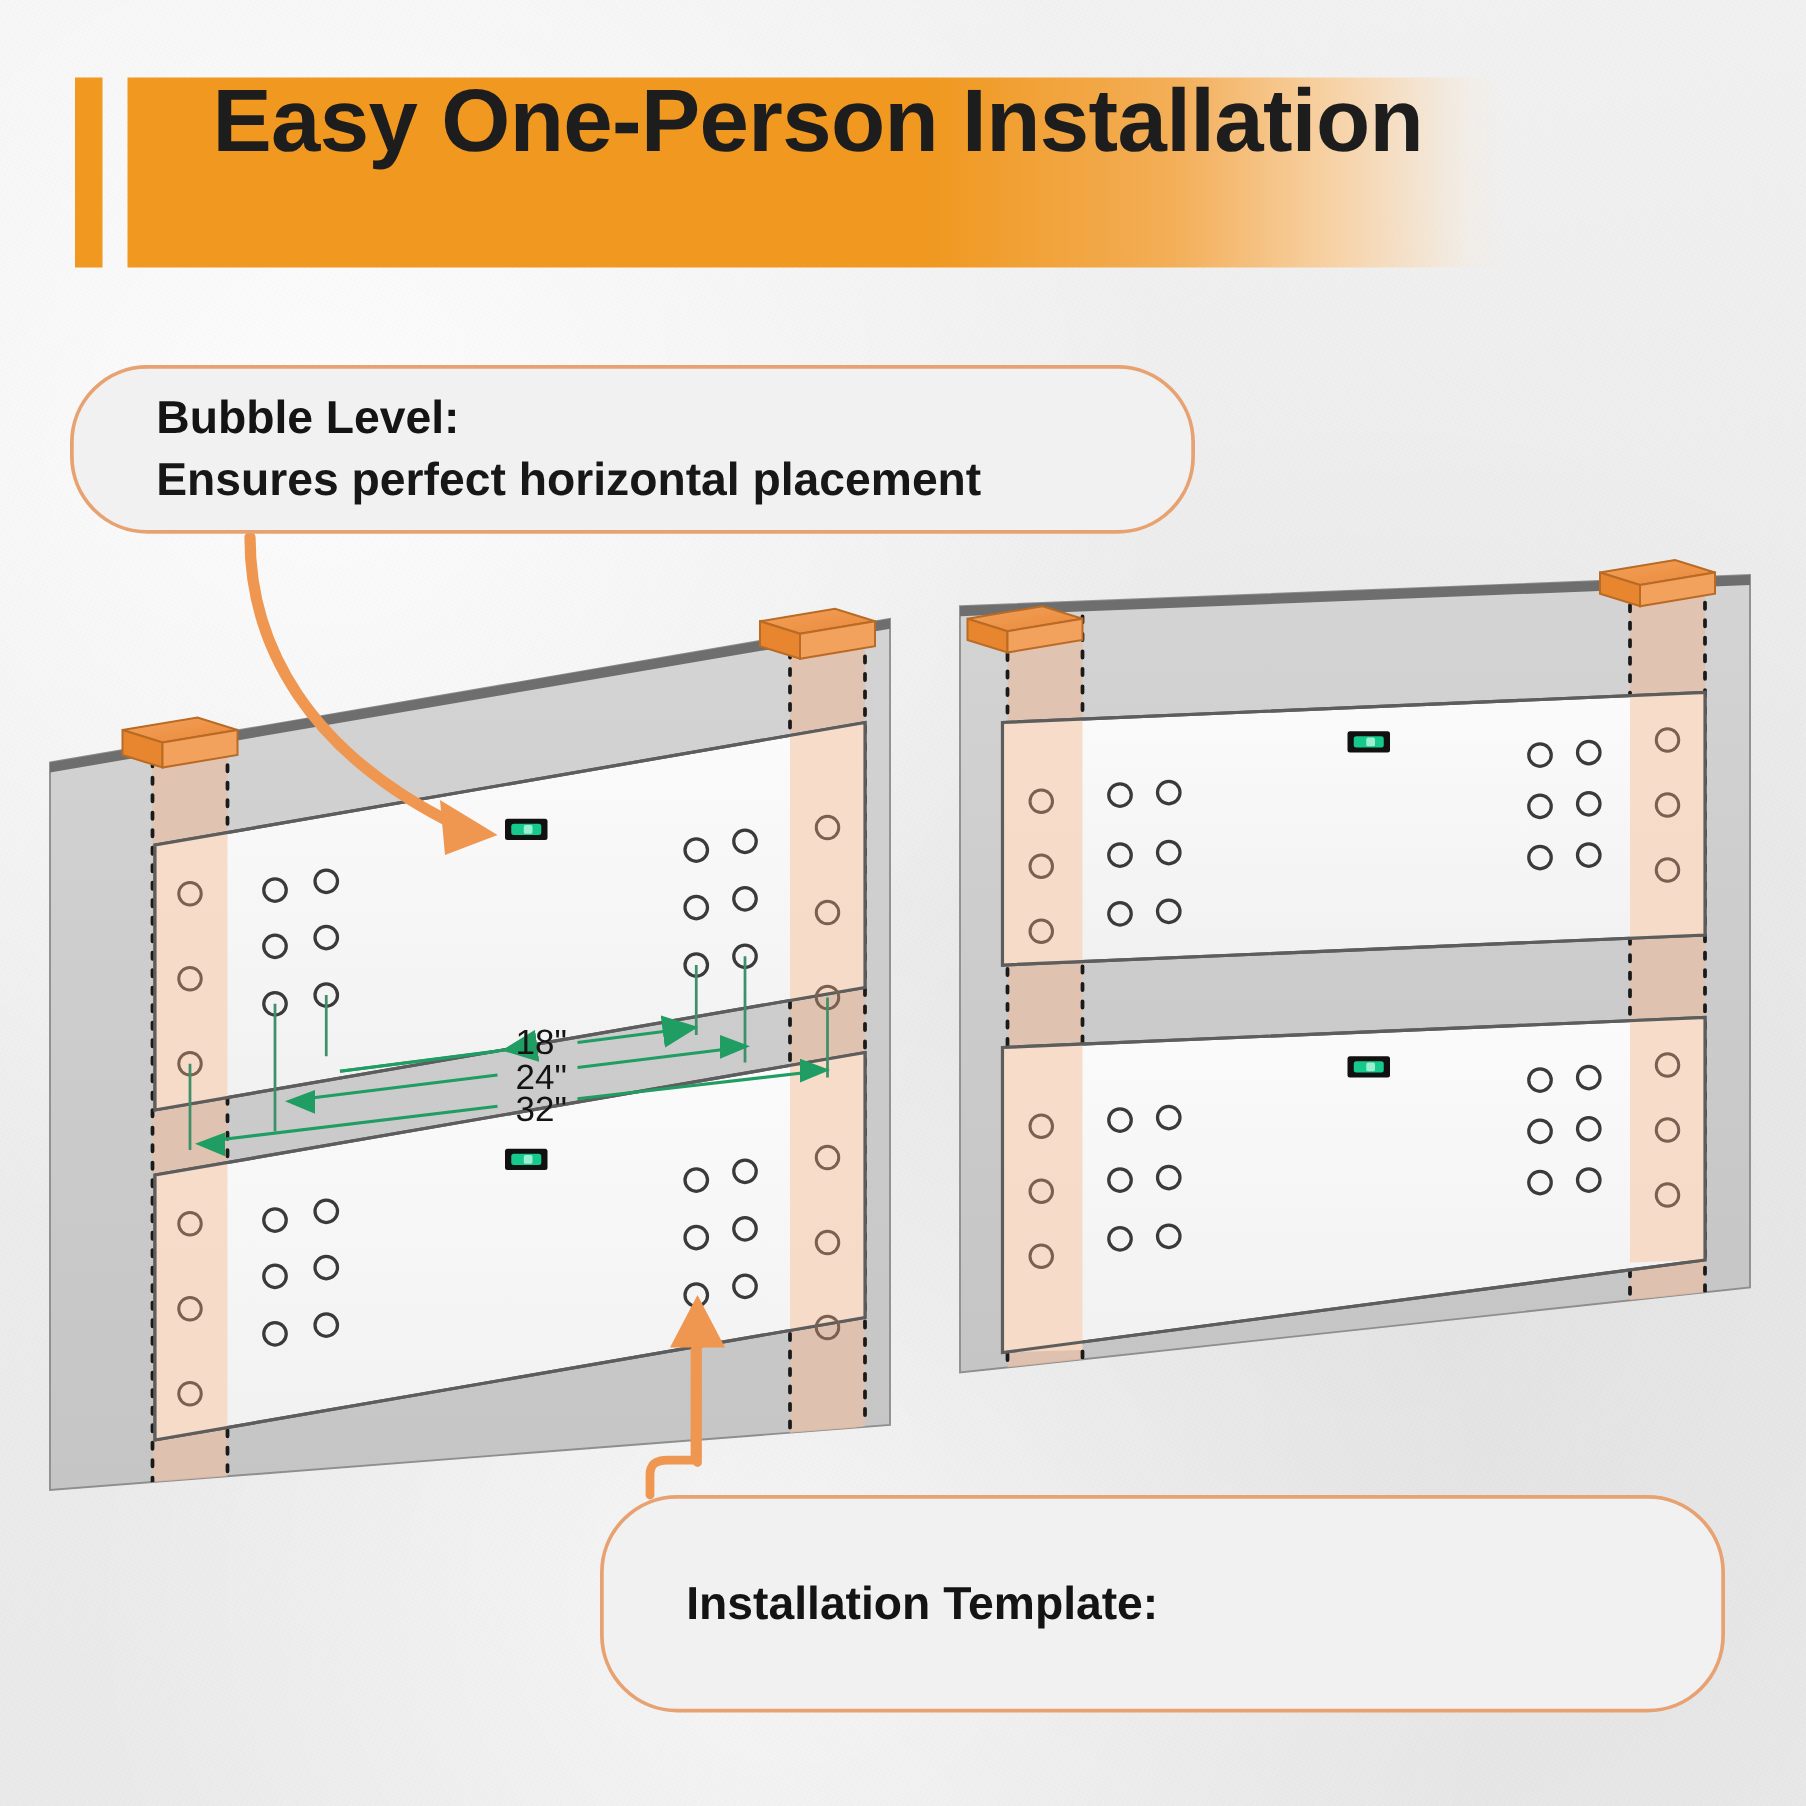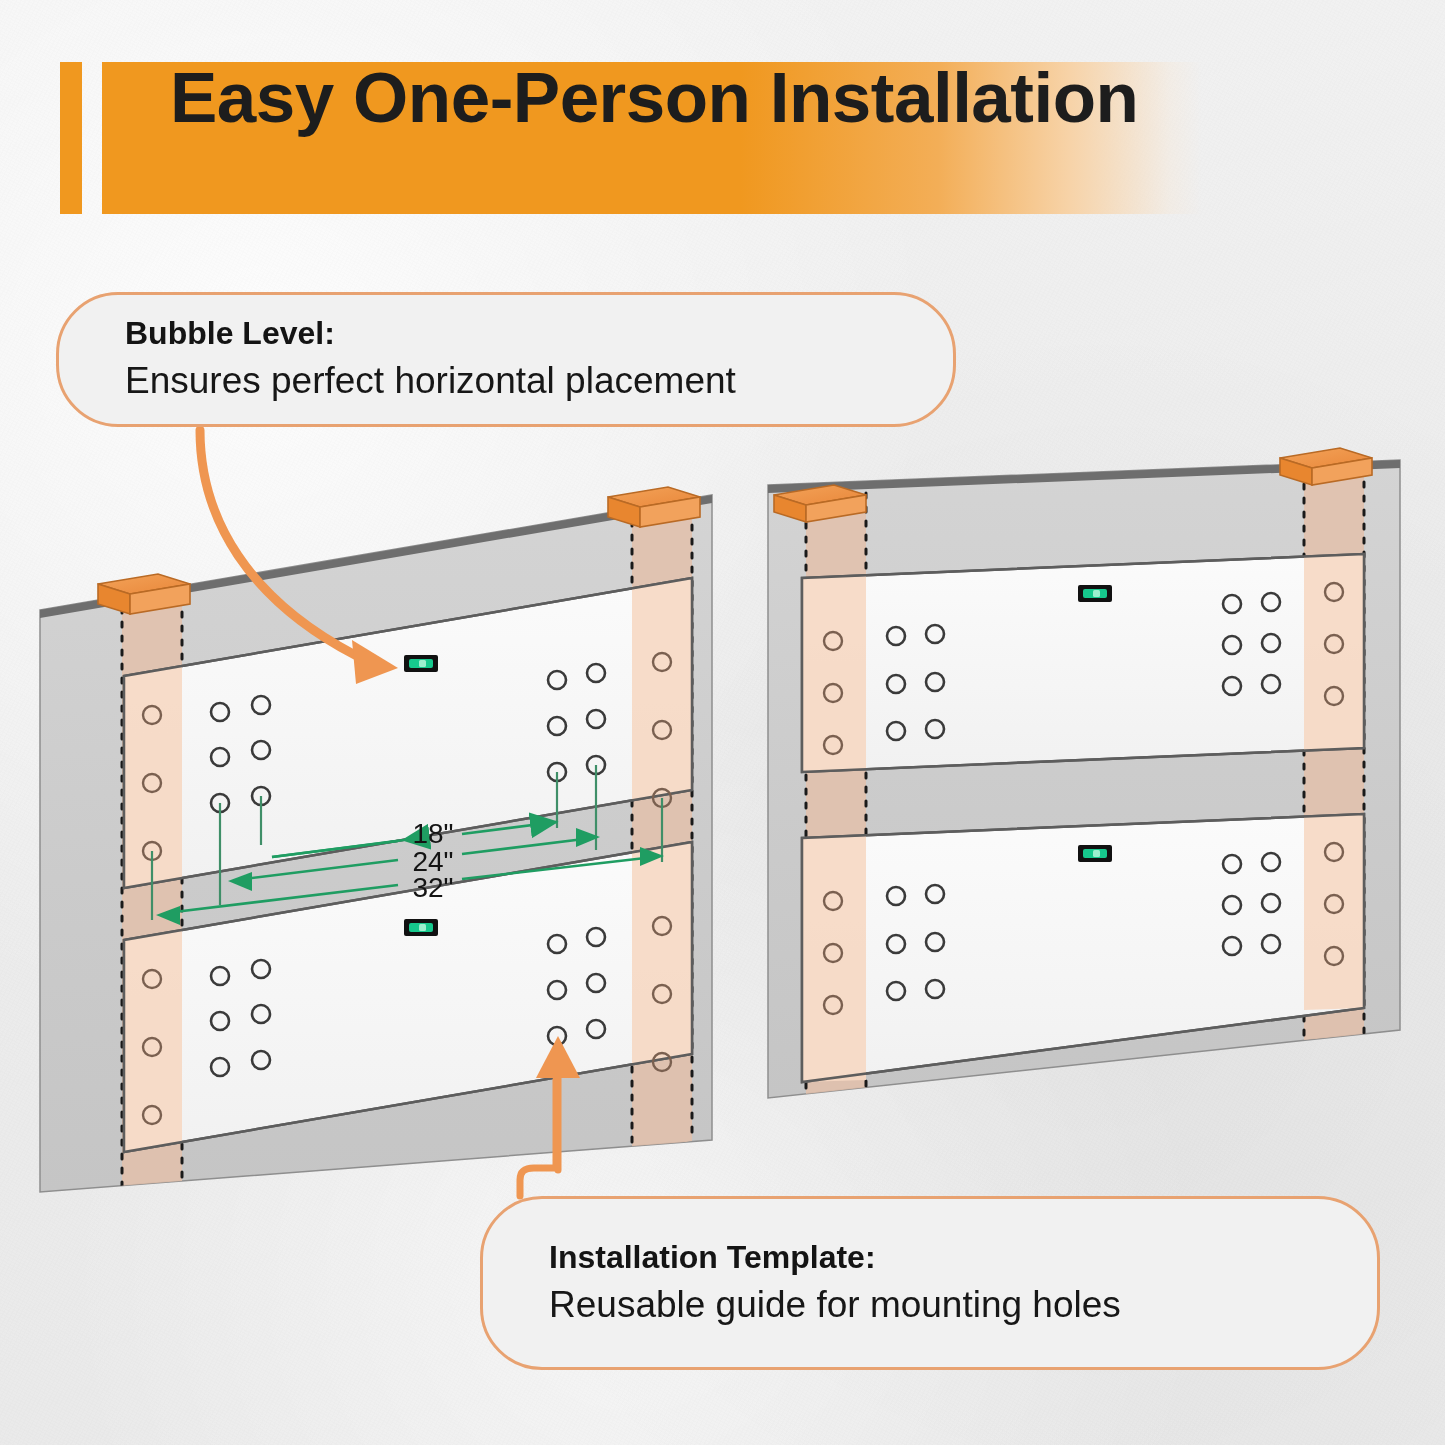--- a/index.html
+++ b/index.html
@@ -70,29 +70,29 @@
     position: absolute;
     background: #f1f1f1;
     border: 3px solid #e8a271;
     border-radius: 62px;
     box-sizing: border-box;
     display: flex;
     flex-direction: column;
     justify-content: center;
   }
   .callout-title {
-    font-size: 32px;
+    font-size: 37px;
     font-weight: bold;
     color: #141414;
     line-height: 1.05;
     padding-left: 66px;
   }
   .callout-sub {
     font-size: 37px;
-    font-weight: normal;
+    font-weight: bold;
     color: #171717;
     line-height: 1.12;
     padding-left: 66px;
     padding-top: 9px;
   }
   #callout-bubble-level {
     left: 56px; top: 292px;
     width: 900px; height: 135px;
   }
   #callout-install-template {
@@ -415,16 +415,15 @@
     </g>
   </svg>
 
   <div class="callout" id="callout-bubble-level">
     <div class="callout-title">Bubble Level:</div>
     <div class="callout-sub">Ensures perfect horizontal placement</div>
   </div>
 
   <div class="callout" id="callout-install-template">
     <div class="callout-title">Installation Template:</div>
-    <div class="callout-sub">Reusable guide for mounting holes</div>
   </div>
 
 </div>
 
 </body></html>

